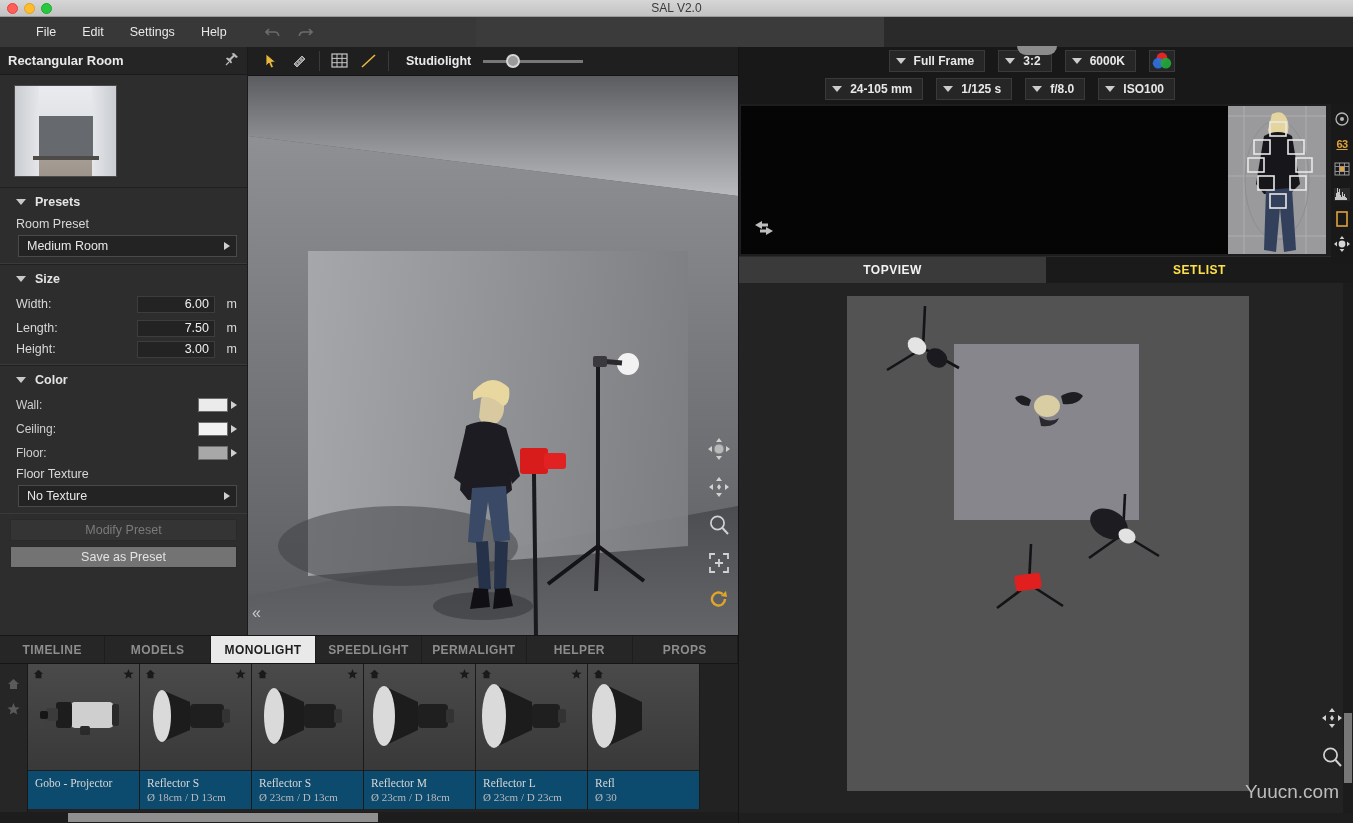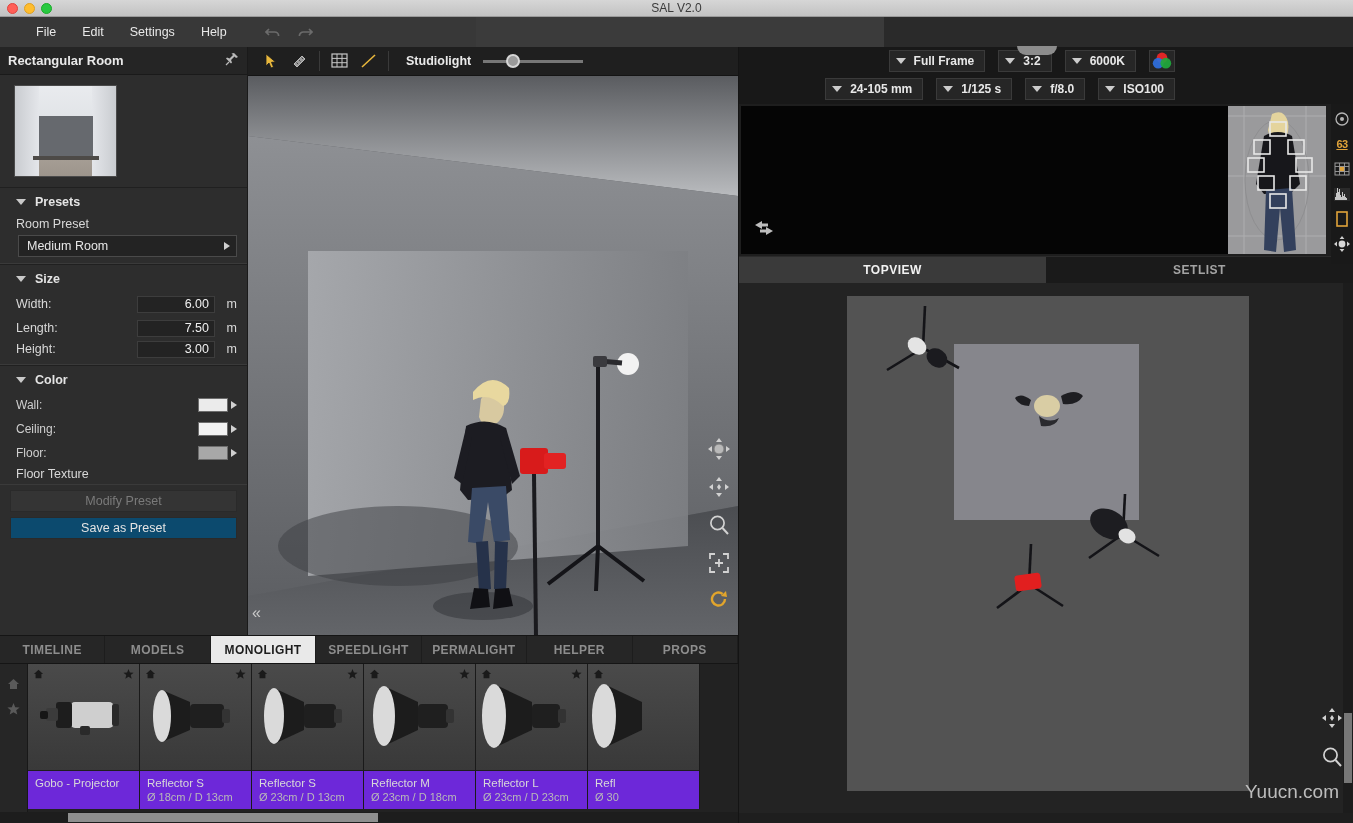--- a/index.html
+++ b/index.html
@@ -106,21 +106,21 @@
   .unit { width: 22px; text-align: right; font-size: 12.5px; color: #d8d8d8; }
 
   .swrow { display:flex; align-items:center; padding: 2px 10px 2px 16px; height: 24px; }
   .swatch-box { margin-left: auto; display: flex; align-items: center; gap: 3px; }
   .swatch { width: 30px; height: 14px; border: 1px solid #6d6d6d; }
   .swatch-arr { width:0;height:0;border-top:4px solid transparent;
     border-bottom:4px solid transparent;border-left:6px solid #d0d0d0; }
 
   .btn {
     margin: 5px 10px 0 10px; height: 22px; display:flex; align-items:center;
-    justify-content:center; font-size: 12.5px; background: #0c4a6e;
+    justify-content:center; font-size: 12.5px; background: #737373;
     border: 1px solid #2a2a2a; color: #e3e3e3;
   }
   .btn.disabled { color: #7a7a7a; background: #343434; }
 
   
   .viewport {
     position: absolute; left: 248px; top: 47px; width: 490px; height: 588px;
     background: #202020;
   }
   .vp-toolbar {
@@ -165,21 +165,21 @@
   }
   .lib-strip { position: relative; flex: 1; overflow: hidden; background: #222; }
   .cards { display: flex; height: 145px; }
   .card { width: 112px; border-right: 1px solid #1a1a1a; background: #2a2a2a; display:flex; flex-direction:column; }
   .card-img {
     position: relative; height: 106px;
     background: linear-gradient(#4a4a4a, #393939);
   }
   .card-img .home { position: absolute; left: 5px; top: 4px; }
   .card-img .star { position: absolute; right: 5px; top: 4px; }
-  .card-meta { flex:1; padding: 5px 7px 0 7px; background: #6d28d9; border-top: 1px solid #1e1e1e; }
+  .card-meta { flex:1; padding: 5px 7px 0 7px; background: #0c4a6e; border-top: 1px solid #1e1e1e; font-family: Liberation Serif, serif; }
   .card-meta .nm { font-size: 11.5px; color: #d8d8d8; line-height: 14px; }
   .card-meta .sz { font-size: 11px; color: #b9b9b9; line-height: 14px; }
   .hscroll { position:absolute; left:0; bottom:0; width: 738px; height: 11px; background:#1d1d1d; }
   .hscroll .thumb { position:absolute; left: 68px; top:1px; width: 310px; height: 9px; background: #8f8f8f; }
 
   
   .rightpanel {
     position: absolute; left: 738px; top: 47px; width: 615px; height: 776px;
     background: #1e1e1e; border-left: 1px solid #141414;
   }
@@ -216,21 +216,21 @@
     position: absolute; right: 0; top: 57px; width: 22px; height: 160px;
     background: #191919; display: flex; flex-direction: column; align-items: center;
     padding-top: 6px; gap: 7px;
   }
   .vr-item { width: 18px; height: 18px; display:flex; align-items:center; justify-content:center;text-decoration:underline; }
   .vr-num { font-size: 11px; font-weight: bold; color: #e0a33a; letter-spacing: -.5px; }
 
   .view-tabs { height: 27px; display:flex; background: #1a1a1a; border-top: 1px solid #2b2b2b; }
   .view-tab {
     flex: 1; display:flex; align-items:center; justify-content:center;
-    font-size: 12px; font-weight: bold; letter-spacing: .5px; color: #a3a3a3;
+    font-size: 12px; font-weight: bold; letter-spacing: .5px; color: #fde047;
   }
   .view-tab.active { background: #3a3a3a; color: #f2f2f2; }
 
   .topview { position: relative; height: 530px; background: #232323; overflow: hidden; }
   .tv-stage {
     position: absolute; left: 108px; top: 13px; width: 402px; height: 495px;
     background: #535353;
   }
   .tv-backdrop { position:absolute; left: 107px; top: 48px; width: 185px; height: 176px; background:#86868c; }
   .tv-tools { position:absolute; right: 10px; bottom: 42px; display:flex; flex-direction:column; gap: 14px; align-items:center; }
@@ -352,20 +352,24 @@
           </span>
         </div>
         <div class="swrow">
           <span class="lbl">Floor:</span>
           <span class="swatch-box">
             <span class="swatch" style="background:#a8a8a8"></span>
             <span class="swatch-arr"></span>
           </span>
         </div>
         <div class="plain-label">Floor Texture</div>
+        <div class="combo">
+          <span>No Texture</span>
+          <span class="arr"></span>
+        </div>
       </div>
 
       <div style="padding-bottom:8px;">
         <div class="btn disabled">Modify Preset</div>
         <div class="btn">Save as Preset</div>
       </div>
     </div>
   </div>
 
   <div class="viewport">

